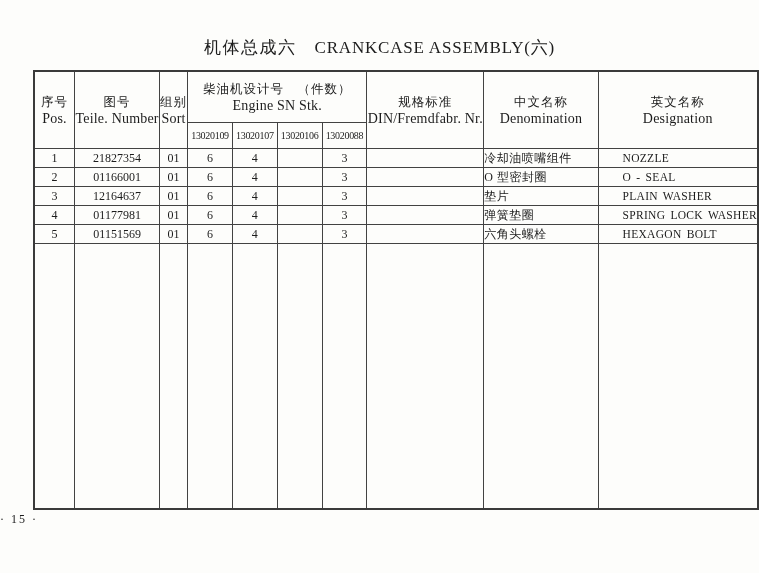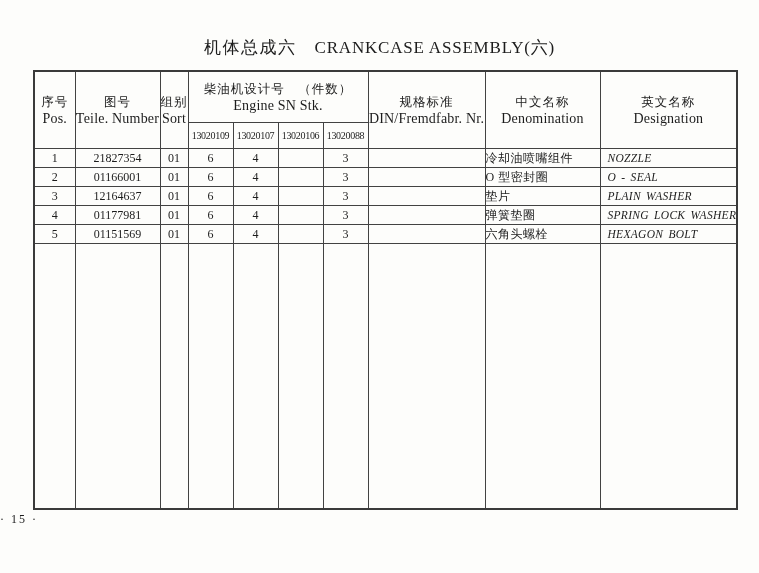--- a/index.html
+++ b/index.html
@@ -66,25 +66,24 @@
     vertical-align: middle;
   }
   tr.data-row td.name-cn {
     text-align: left;
     padding-left: 0;
     font-size: 12px;
     letter-spacing: 0.5px;
   }
   tr.data-row td.name-en {
     text-align: left;
-    padding-left: 7px;
+    padding-left: 24px;
     font-size: 11.5px;
     letter-spacing: 0.3px;
     word-spacing: 2px;
-    font-style: italic;
   }
   tr.filler-row td { height: 264px; }
   .pagenum {
     position: absolute;
     top: 512px;
     left: 0;
     width: 759px;
     text-align: left;
     font-size: 12px;
     letter-spacing: 2px;

